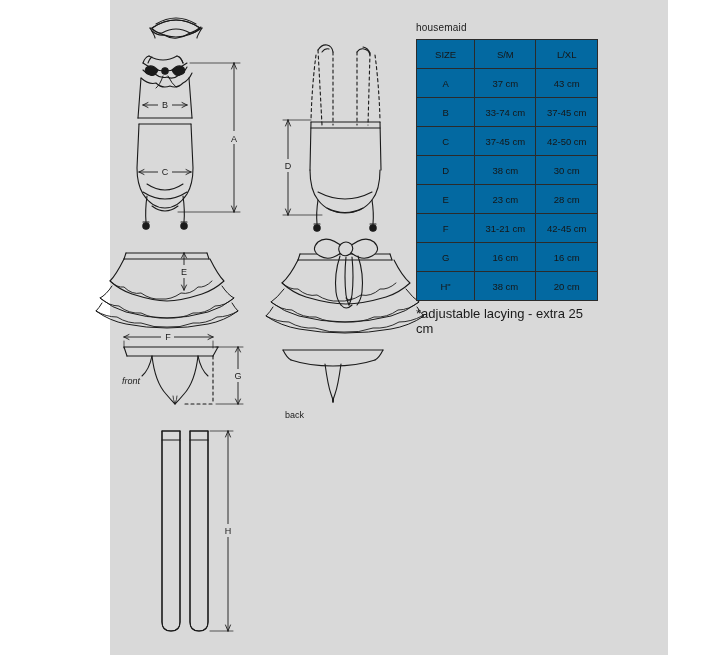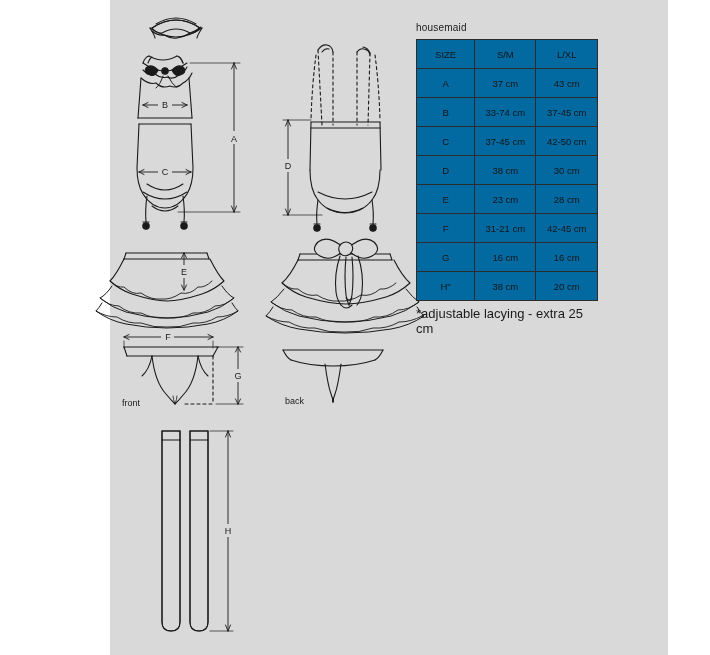--- a/index.html
+++ b/index.html
@@ -70,22 +70,22 @@
   #table-note {
     font-size: 13px;
     color: #1a1a1a;
     margin-top: 5px;
   }
   .fig-label {
     position: absolute;
     font-size: 9px;
     color: #1a1a1a;
   }
-  #label-front { left: 122px; top: 398px; }
-  #label-back  { left: 285px; top: 396px; }
+  #label-front { left: 122px; top: 376px; font-style: italic; }
+  #label-back  { left: 285px; top: 410px; }
 </style>
 </head>
 <body>
 
 <div id="page">
 
   <div class="left-strip"></div>
   <div class="right-strip"></div>
 
   <svg id="diagram" viewBox="0 0 710 655">

